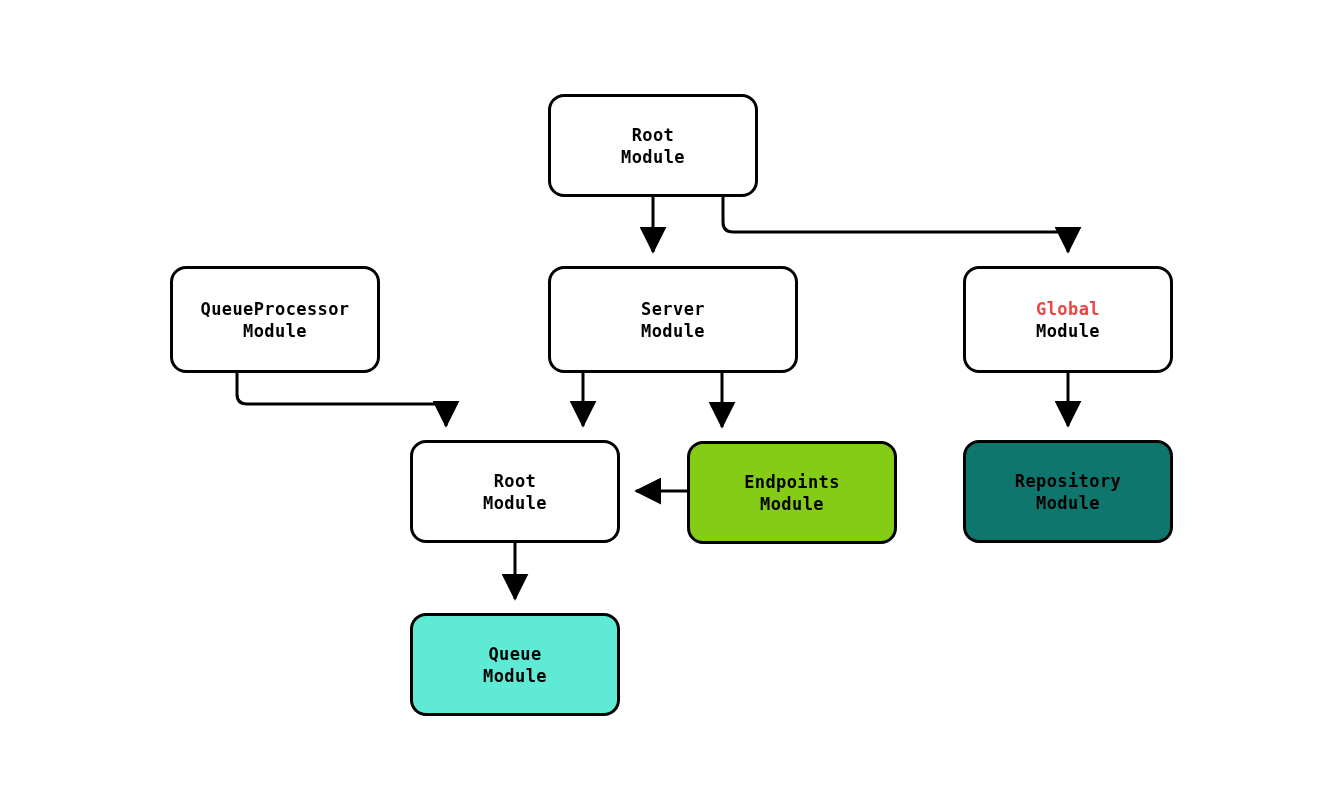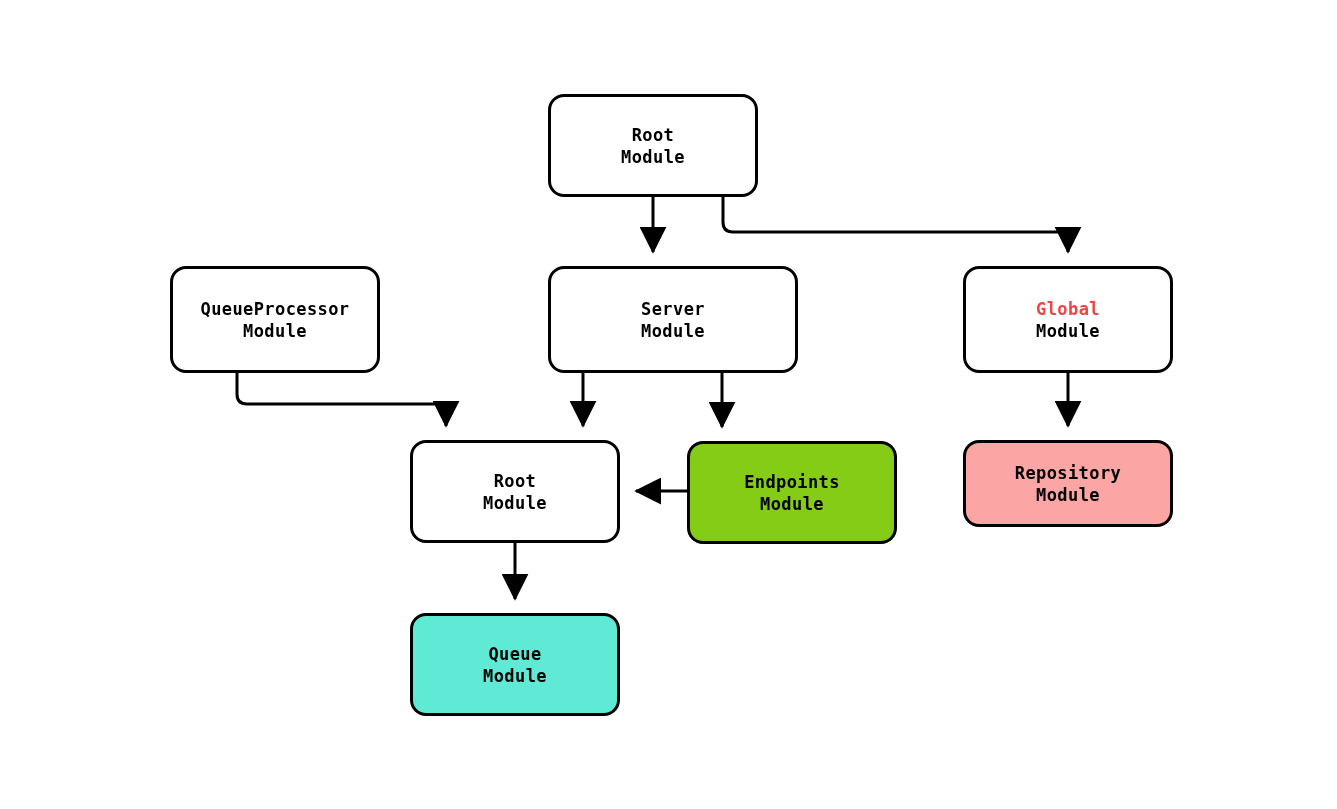--- a/index.html
+++ b/index.html
@@ -90,21 +90,21 @@
         <span class="node-line" style="color: rgb(0, 0, 0);">Module</span>
       </div>
       <div class="node" style="left: 410px; top: 440px; width: 210px; height: 103px; border-color: rgb(0, 0, 0); background: rgb(255, 255, 255);">
         <span class="node-line" style="color: rgb(0, 0, 0);">Root</span>
         <span class="node-line" style="color: rgb(0, 0, 0);">Module</span>
       </div>
       <div class="node" style="left: 687px; top: 441px; width: 210px; height: 103px; border-color: rgb(0, 0, 0); background: #84cc16;">
         <span class="node-line" style="color: rgb(0, 0, 0);">Endpoints</span>
         <span class="node-line" style="color: rgb(0, 0, 0);">Module</span>
       </div>
-      <div class="node" style="left: 963px; top: 440px; width: 210px; height: 87px; border-color: rgb(0, 0, 0); background: #fca5a5;">
+      <div class="node" style="left: 963px; top: 440px; width: 210px; height: 103px; border-color: rgb(0, 0, 0); background: #0f766e;">
         <span class="node-line" style="color: rgb(0, 0, 0);">Repository</span>
         <span class="node-line" style="color: rgb(0, 0, 0);">Module</span>
       </div>
       <div class="node" style="left: 410px; top: 613px; width: 210px; height: 103px; border-color: rgb(0, 0, 0); background: #5eead4;">
         <span class="node-line" style="color: rgb(0, 0, 0);">Queue</span>
         <span class="node-line" style="color: rgb(0, 0, 0);">Module</span>
       </div>
     </div>
 
 </div>

